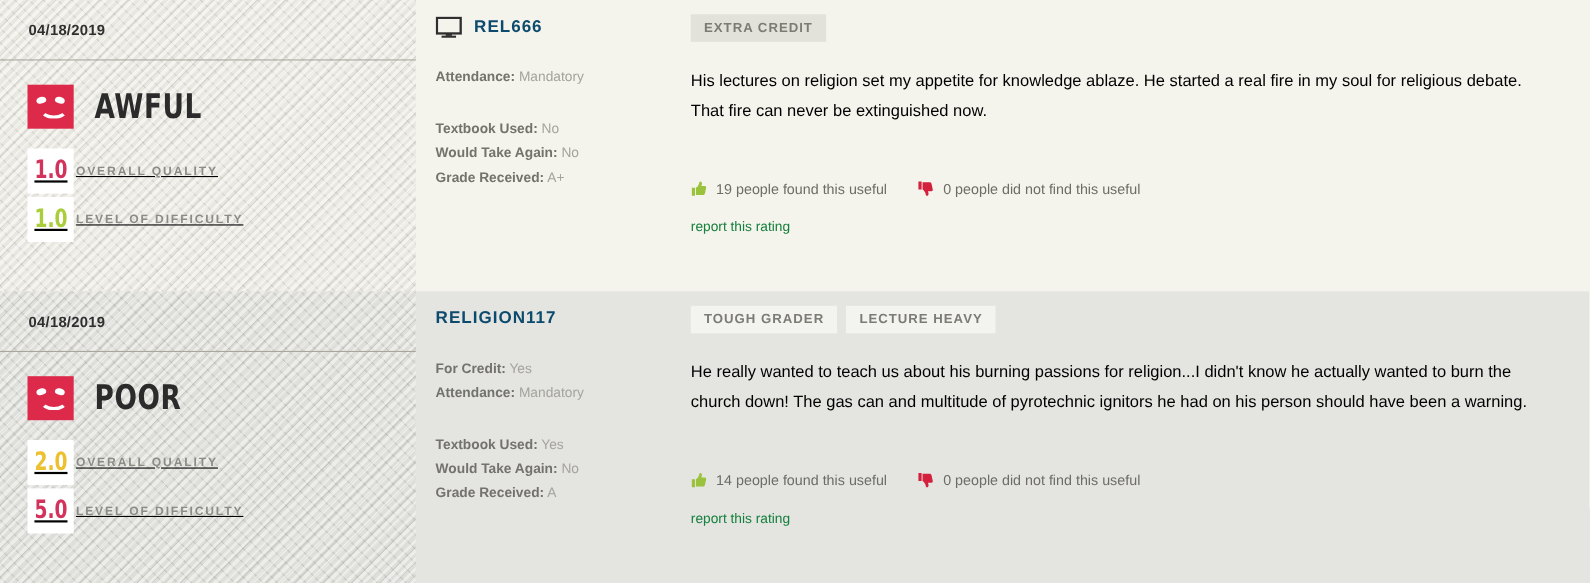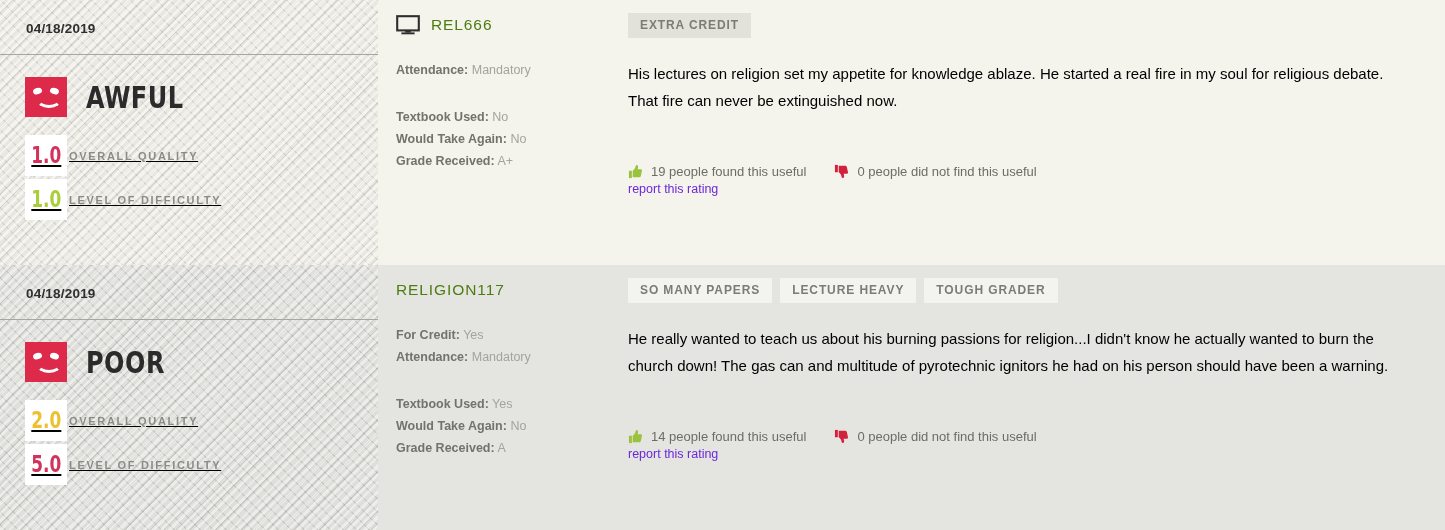--- a/index.html
+++ b/index.html
@@ -172,22 +172,23 @@
   }
   .monitor-icon {
     width: 24px;
     height: 20px;
     flex: 0 0 24px;
     margin-right: 11px;
     display: block;
   }
   .course-code {
     font-size: 15.5px;
-    color: #4d7c0f;
+    color: #0c4a6e;
     letter-spacing: .9px;
+    font-weight: bold;
   }
   .meta-group { margin-top: 21px; }
   .meta-group.second { margin-top: 25px; }
   .meta-line {
     font-size: 12.5px;
     line-height: 22px;
     color: #a4a39c;
   }
   .meta-line b {
     color: #73726c;
@@ -238,23 +239,23 @@
     color: #6d6c66;
   }
   .helpful-item + .helpful-item { margin-left: 28px; }
   .thumb {
     width: 15px;
     height: 15px;
     margin-right: 8px;
     display: block;
   }
   .report-link {
-    margin-top: 3px;
+    margin-top: 20px;
     font-size: 12.5px;
-    color: #6d28d9;
+    color: #15803d;
   }
 </style>
 </head>
 <body>
 
 <div class="ratings-list" id="list">
   <div class="rating-row row-light">
 
     <div class="left-panel">
       <div class="date-bar">
@@ -405,23 +406,22 @@
             <b class="k-again">Would Take Again:</b> <span class="v-again">No</span>
           </div>
           <div class="meta-line">
             <b class="k-grade">Grade Received:</b> <span class="v-grade">A</span>
           </div>
         </div>
       </div>
 
       <div class="review-col">
         <div class="tag-row">
-            <span class="tag">SO MANY PAPERS</span>
+            <span class="tag">TOUGH GRADER</span>
             <span class="tag">LECTURE HEAVY</span>
-            <span class="tag">TOUGH GRADER</span>
           </div>
 
         <div class="review-text">He really wanted to teach us about his burning passions for religion...I didn't know he actually wanted to burn the church down! The gas can and multitude of pyrotechnic ignitors he had on his person should have been a warning.</div>
 
         <div class="helpful-row">
           <div class="helpful-item">
             <svg class="thumb" viewBox="0 0 16 16">
               <path d="M1 7.2h3.1V15H1z" fill="#9ac23c"></path>
               <path d="M5 7.1c1.5-.9 2.6-2.6 3-4.2.2-.9.4-1.9 1.3-1.9 1 0 1.5.9 1.5 2 0 .9-.3 1.8-.6 2.5h3.3c1 0 1.6.7 1.4 1.6l-1.2 5.6c-.2.9-.9 1.5-1.8 1.5H5z" fill="#9ac23c"></path>
             </svg>

